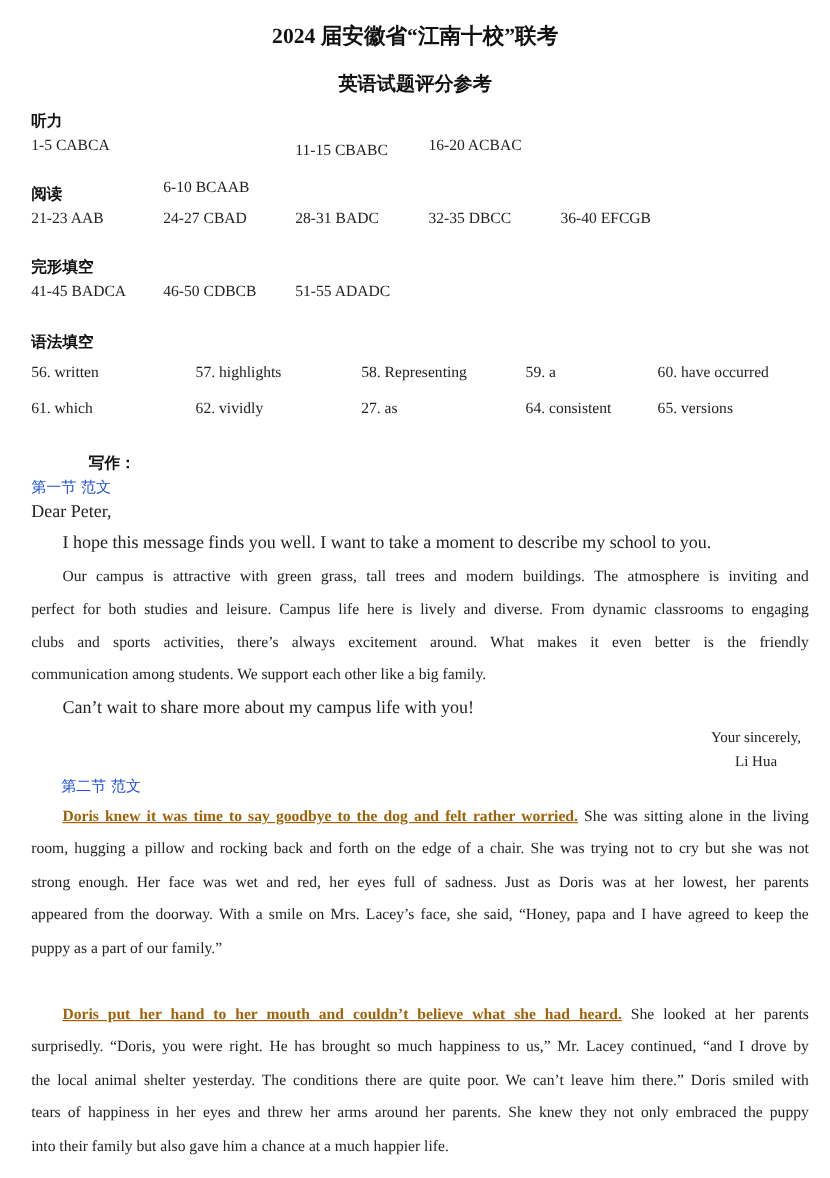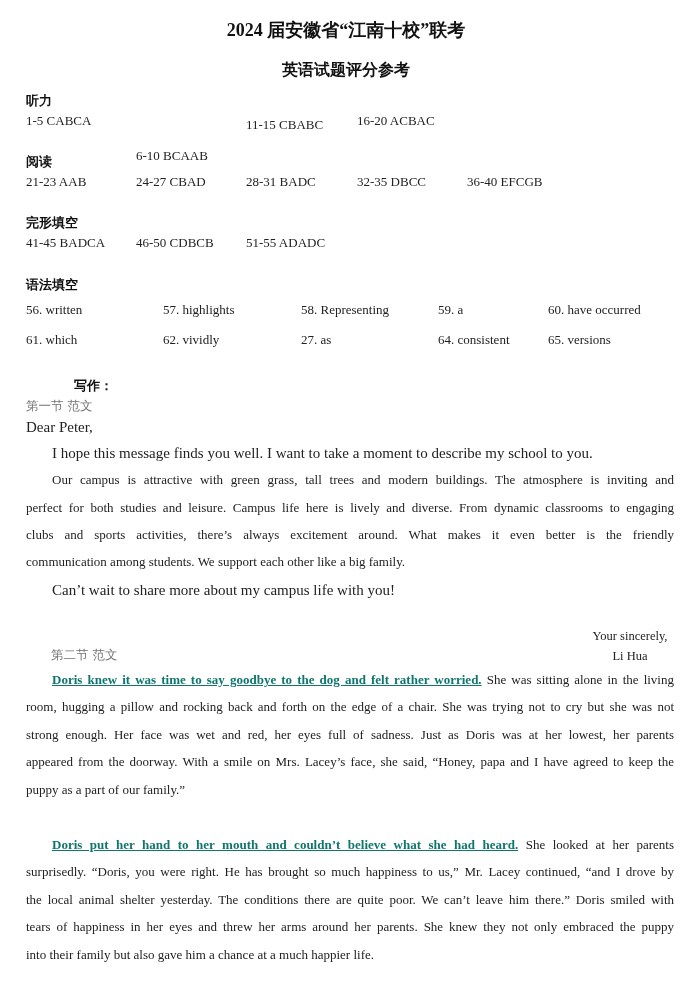--- a/index.html
+++ b/index.html
@@ -25,37 +25,37 @@
       font-weight: bold; font-size: 16px; color: #111;
     }
     .section-head {
       left: 26px; font-weight: bold; font-size: 13px; color: #111;
       font-family: "DejaVu Sans", sans-serif;
     }
     .ans {
       font-size: 13px; color: #222;
     }
     .plain-head {
-      left: 26px; font-size: 12.5px; color: #737373;
+      left: 26px; font-size: 12.5px; color: #1d4ed8;
       font-family: "DejaVu Serif", serif;
     }
     .line {
       left: 26px; font-size: 15px; color: #222;
     }
     .justify {
       left: 26px; width: 648px; font-size: 13px; color: #222;
       white-space: normal; text-align: justify; text-align-last: justify;
     }
     .justify.last { text-align-last: left; }
     .indent { text-indent: 26px; }
     .ul-bold {
-      font-weight: bold; text-decoration: underline; color: #0f766e;
+      font-weight: bold; text-decoration: underline; color: #a16207;
     }
     .right-sig {
-      font-size: 12.5px; color: #222; text-align: center; margin-top: 22px;
+      font-size: 12.5px; color: #222; text-align: center;
     }
   </style>
 </head>
 <body>
 
 <div class="abs title" style="top:18px;">2024 届安徽省“江南十校”联考</div>
 <div class="abs subtitle" style="top:60px;">英语试题评分参考</div>
 
 <div class="abs section-head" style="top:92px;">听力</div>
 <div class="abs ans" style="top:113px; left:26px;">1-5 CABCA</div>

